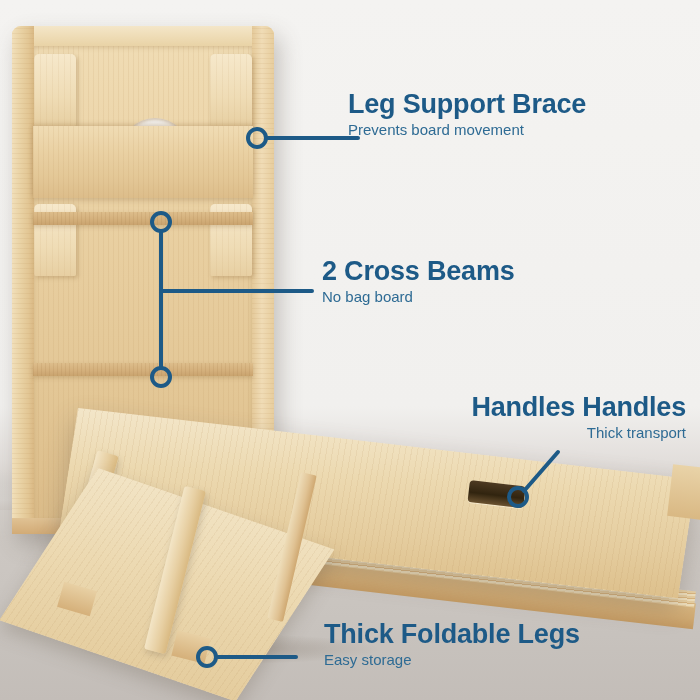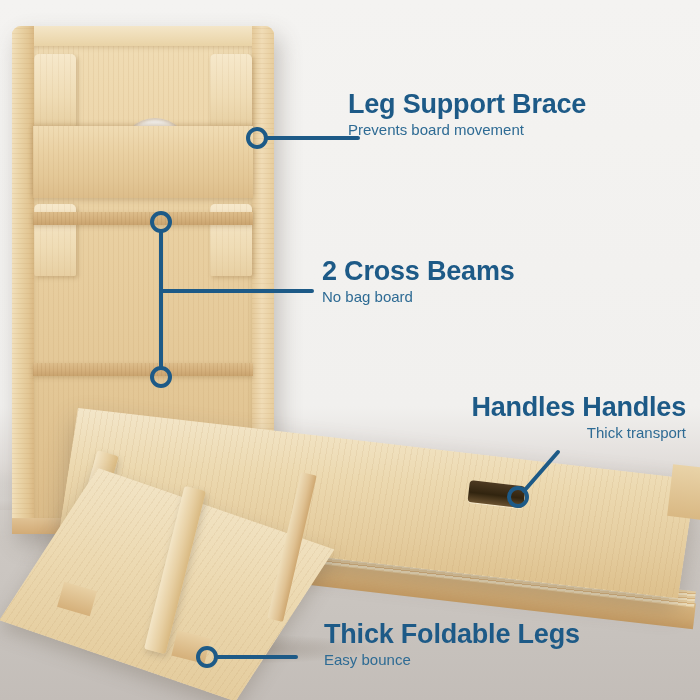--- a/index.html
+++ b/index.html
@@ -253,17 +253,17 @@
       <div class="c-sub">No bag board</div>
     </div>
 
     <div class="callout c-right" id="callout-carrying-handles">
       <div class="c-title">Handles Handles</div>
       <div class="c-sub">Thick transport</div>
     </div>
 
     <div class="callout" id="callout-foldable-legs">
       <div class="c-title">Thick Foldable Legs</div>
-      <div class="c-sub">Easy bounce</div>
+      <div class="c-sub">Easy storage</div>
     </div>
   </div>
 
 </div>
 
 </body></html>

